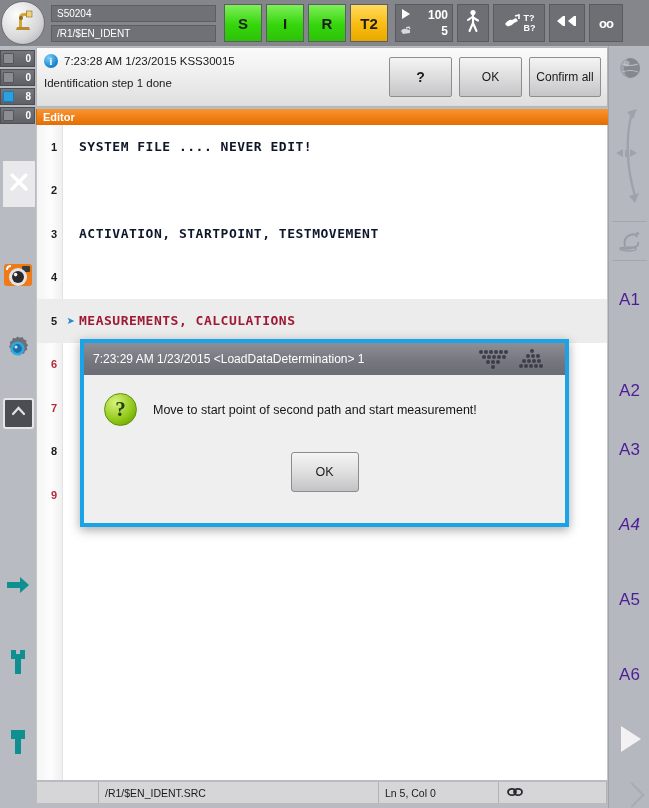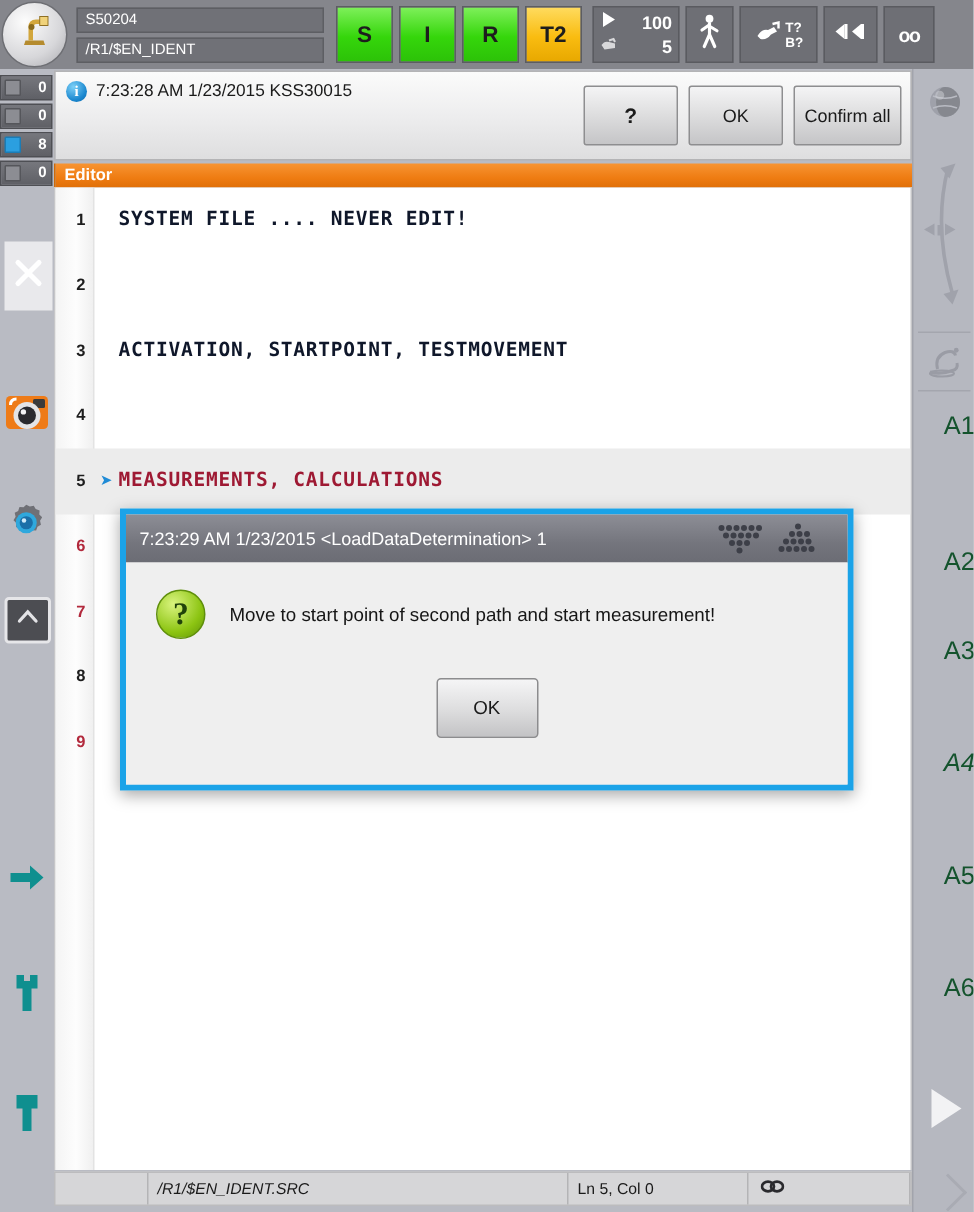--- a/index.html
+++ b/index.html
@@ -233,39 +233,40 @@
     position: absolute; left: 36px; top: 781px; width: 572px; height: 23px;
     background: #d6d6d8; border: 1px solid #bcbcbe;
     display: flex; align-items: stretch;
   }
   .bs-cell {
     border-right: 1px solid #b4b4b6;
     display: flex; align-items: center;
     font-size: 10.5px; color: #1a1a1a; padding-left: 6px;
   }
   .bs-blank { width: 62px; }
-  .bs-file { width: 280px; font-style: italic; }
+  .bs-file { width: 280px; }
   .bs-pos { width: 120px; }
   .bs-icon { flex: 1; justify-content: flex-start; padding-left: 8px; }
 
   
   .rightrail {
     position: absolute; left: 608px; top: 46px; width: 41px; height: 762px;
     background: #b6b8c0; border-left: 1px solid #a2a4ac;
   }
   .rr-globe { position: absolute; left: 9px; top: 10px; width: 24px; height: 24px; }
   .rr-jog { position: absolute; left: 4px; top: 50px; width: 34px; height: 115px; }
   .rr-div {
     position: absolute; left: 3px; width: 35px; height: 1px; background: #a4a6ae;
   }
   .rr-robot { position: absolute; left: 8px; top: 182px; width: 25px; height: 25px; }
   .axis-label {
-    position: absolute; left: 0; width: 41px; text-align: right;
-    font-size: 17px; color: #14532d;
+    position: absolute; left: 0; width: 41px; text-align: center;
+    font-size: 17px; color: #4c1d95;
     font-family: "Liberation Sans", sans-serif;
+    margin-top: 16px;
   }
   .rr-play {
     position: absolute; left: 12px; top: 680px;
     width: 0; height: 0;
     border-left: 20px solid #f2f2f4;
     border-top: 13px solid transparent;
     border-bottom: 13px solid transparent;
   }
   .rr-corner {
     position: absolute; left: 14px; top: 740px;
@@ -454,20 +455,21 @@
       <span>1</span>
     </div>
   </div>
 
   <div class="msgbar">
     <div class="msg-text">
       <div class="msg-line1">
         <span class="info-dot">i</span>
         <span class="msg-stamp">7:23:28 AM 1/23/2015 KSS30015</span>
       </div>
+      <div class="msg-line2">Identification step 1 done</div>
     </div>
     <div class="msg-btns">
       <div class="mbtn mbtn-help">?</div>
       <div class="mbtn mbtn-ok">OK</div>
       <div class="mbtn mbtn-confirm">Confirm all</div>
     </div>
   </div>
 
   <div class="editor-tab">Editor</div>
 

